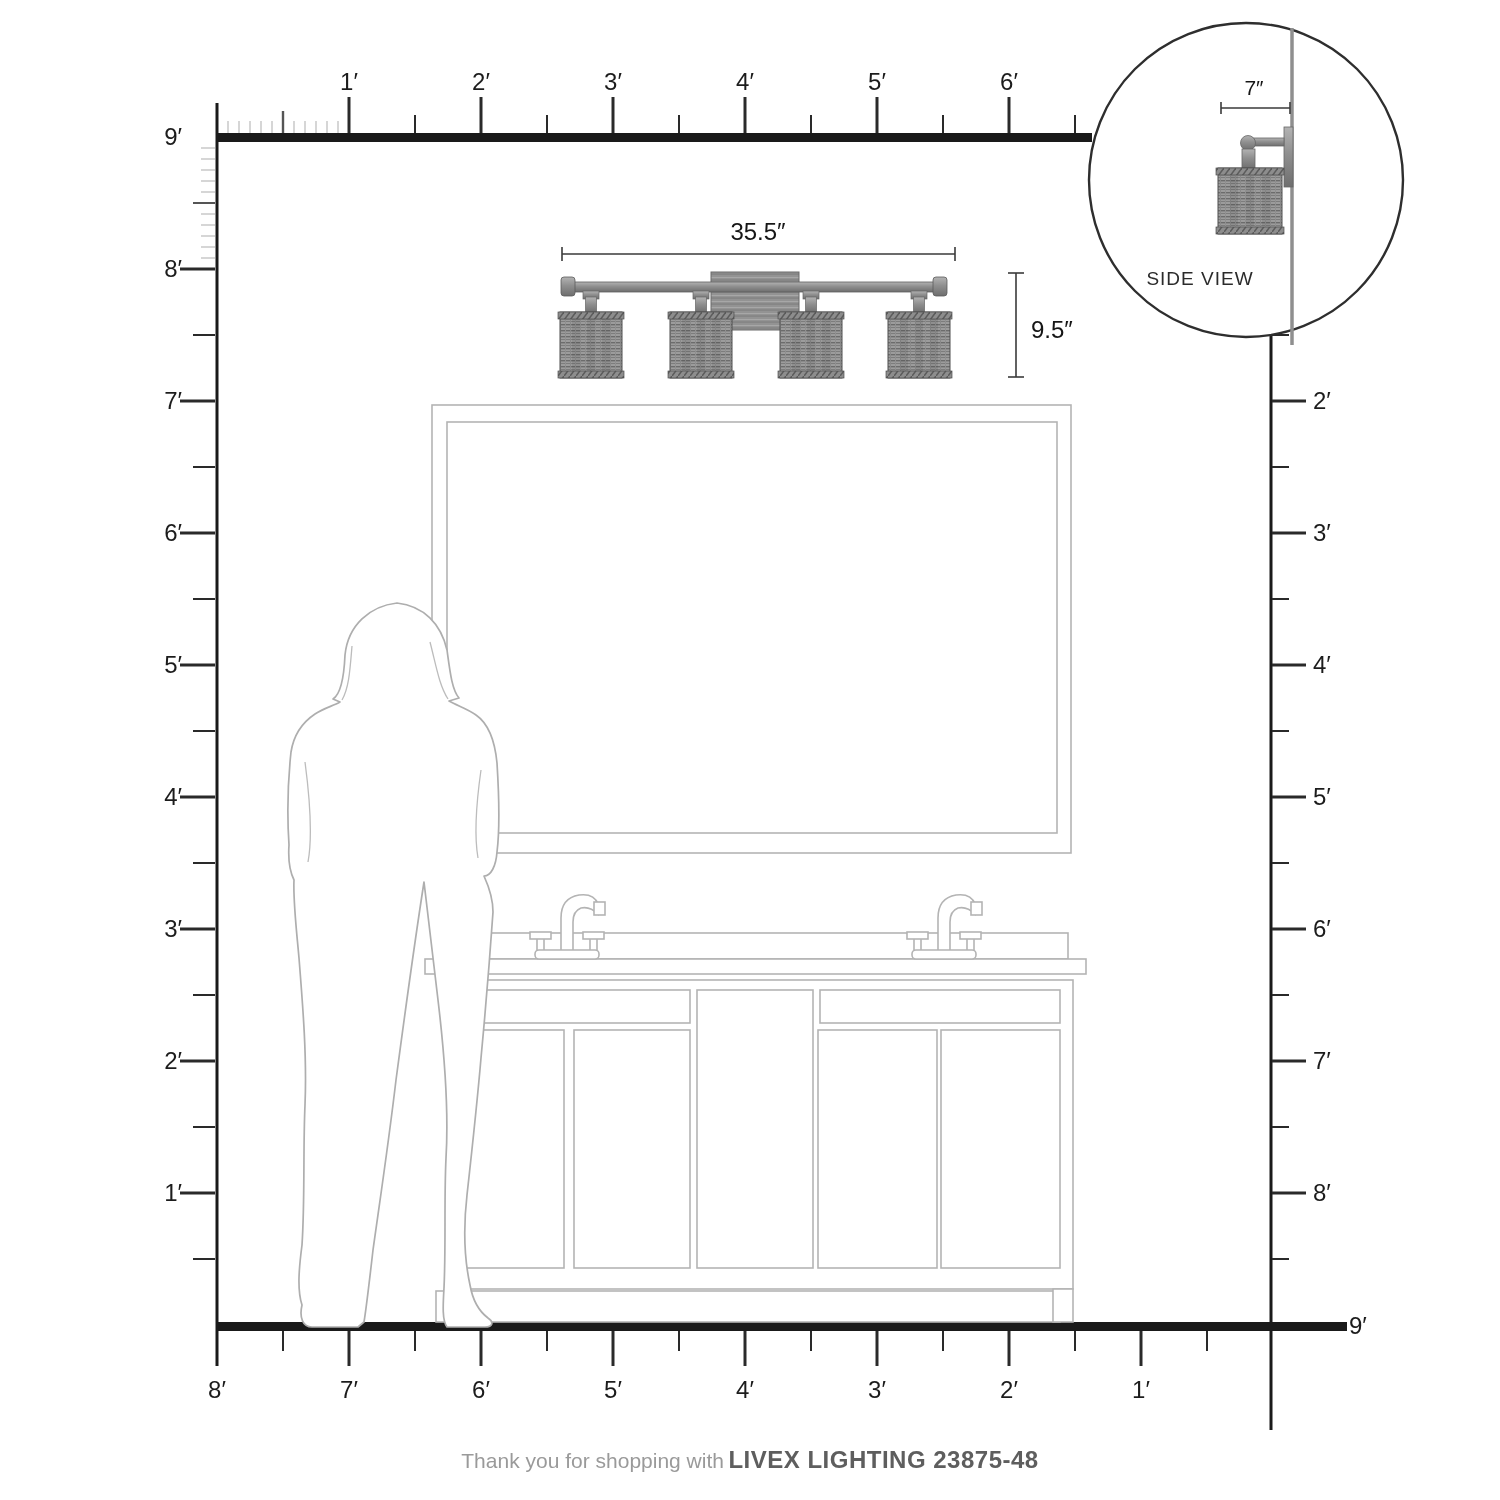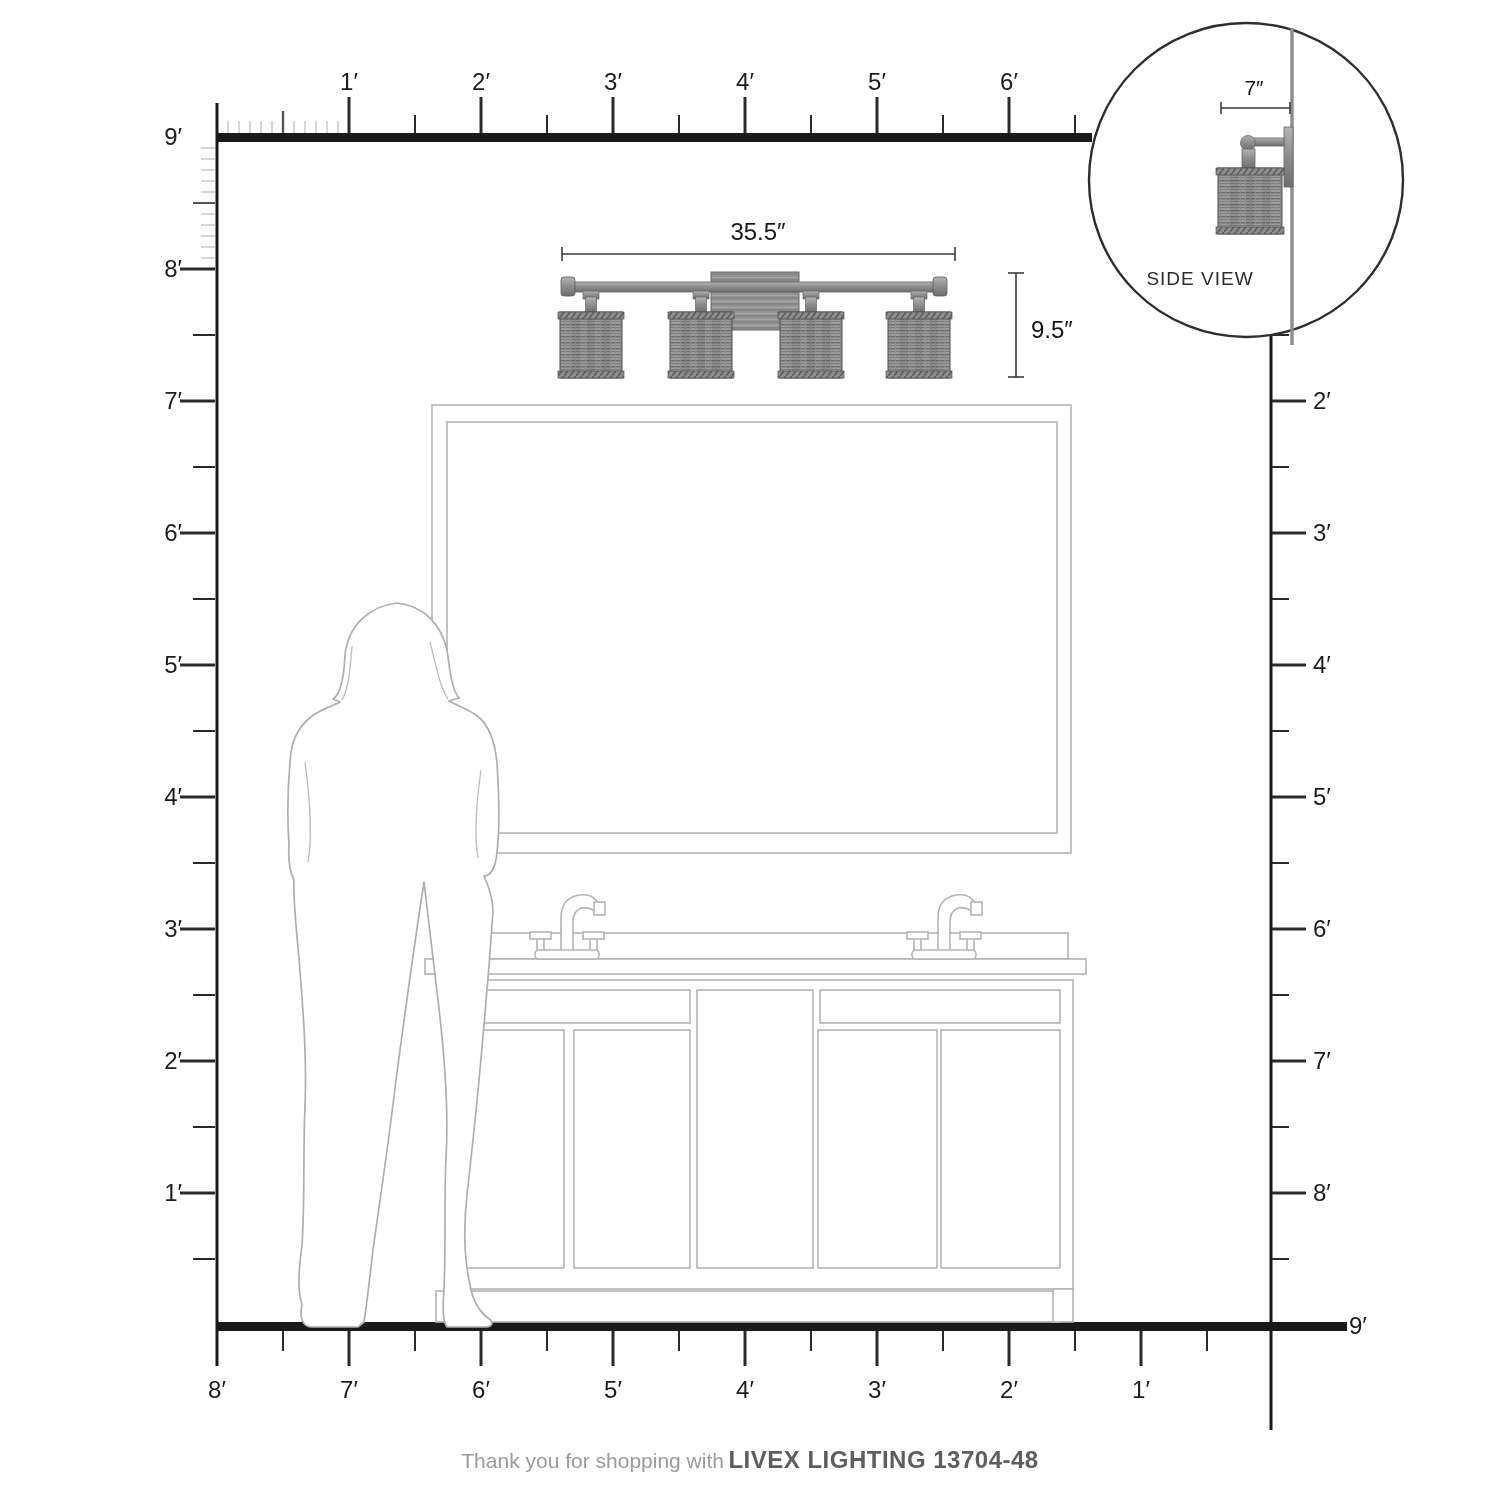--- a/index.html
+++ b/index.html
@@ -328,15 +328,15 @@
       <rect x="1246" y="176" width="8" height="50" fill="#000" opacity="0.08"></rect>
       <rect x="1262" y="176" width="8" height="50" fill="#000" opacity="0.08"></rect>
     </g>
     <text class="sideview-label" x="1200" y="285" text-anchor="middle">SIDE VIEW</text>
   </g>
 </svg>
 
 
 <div class="footer">
   <span class="pre">Thank you for shopping with</span>
-  <span class="brand">LIVEX LIGHTING 13704-48</span>
+  <span class="brand">LIVEX LIGHTING 23875-48</span>
 </div>
 </div>
 
 </body></html>

